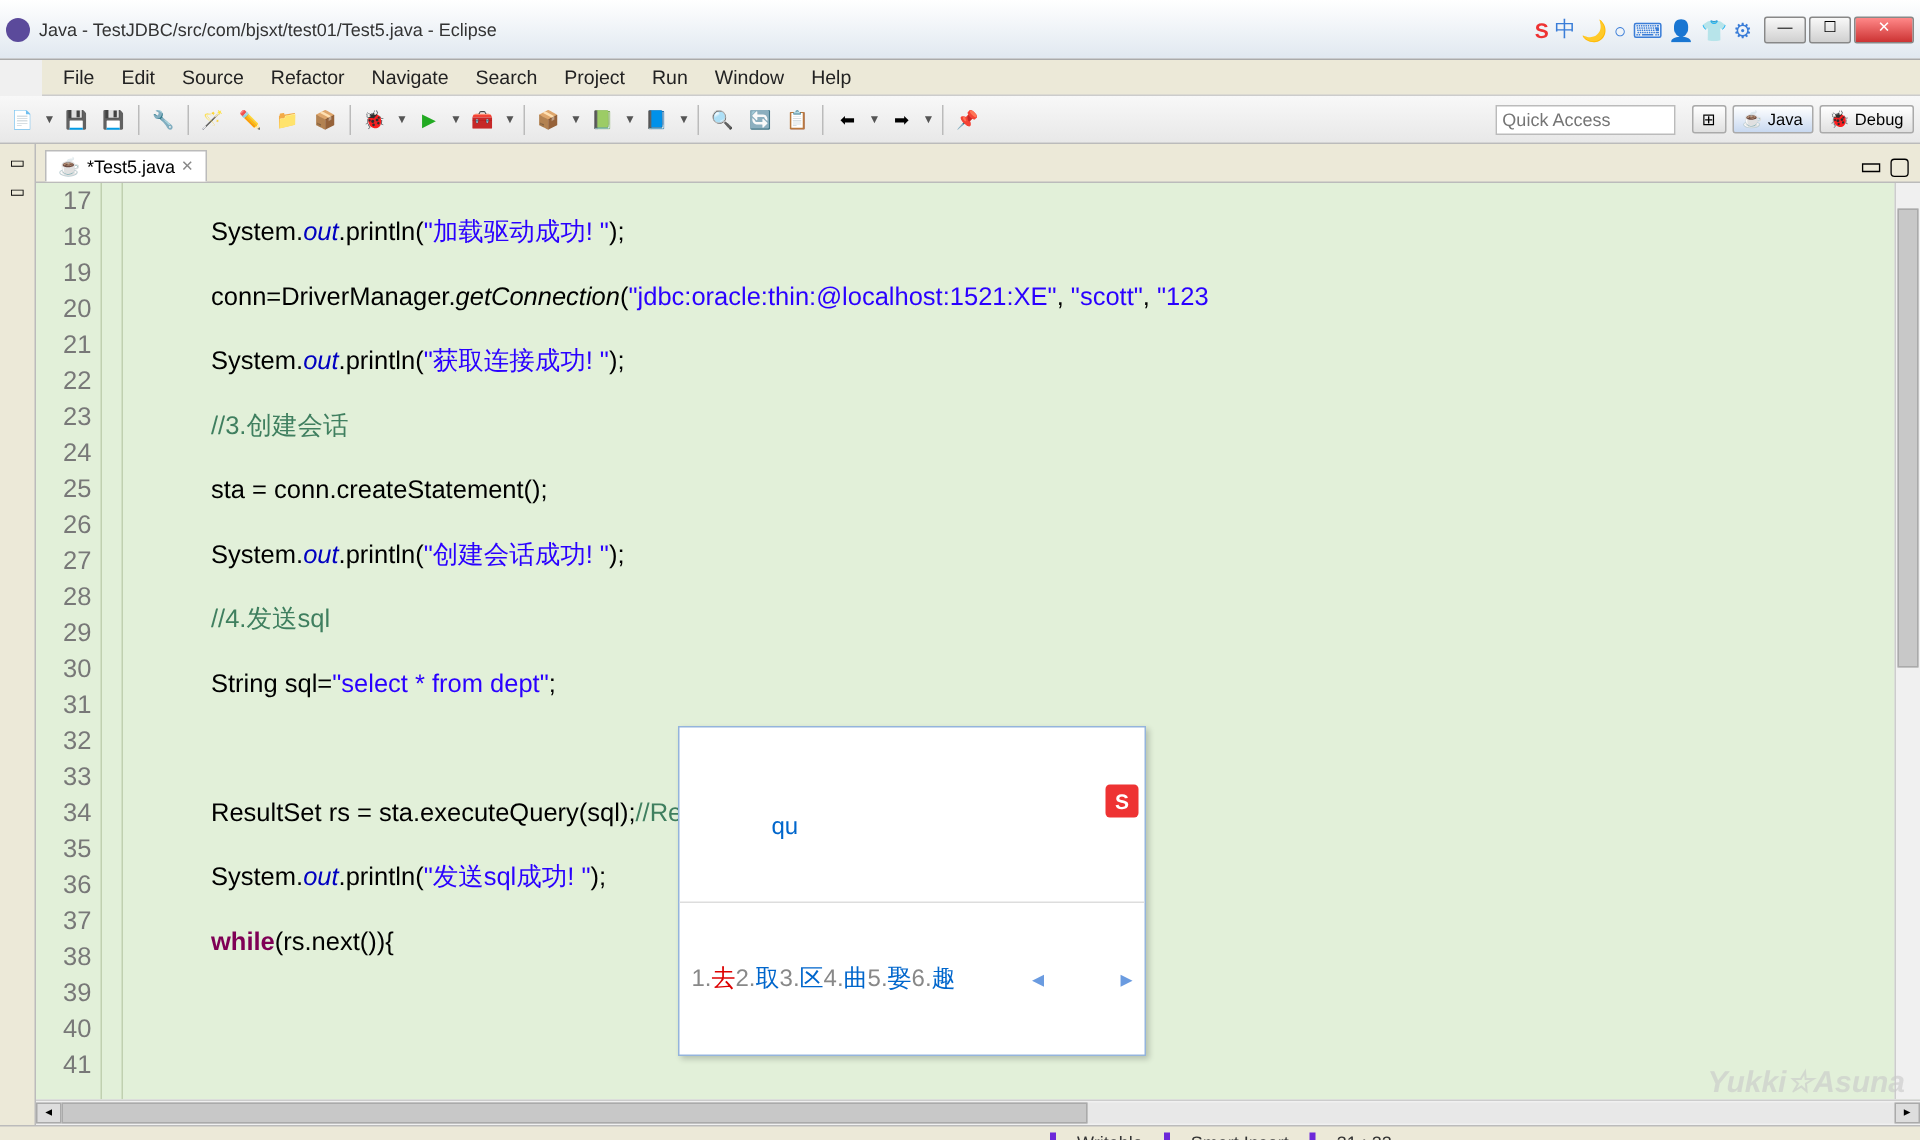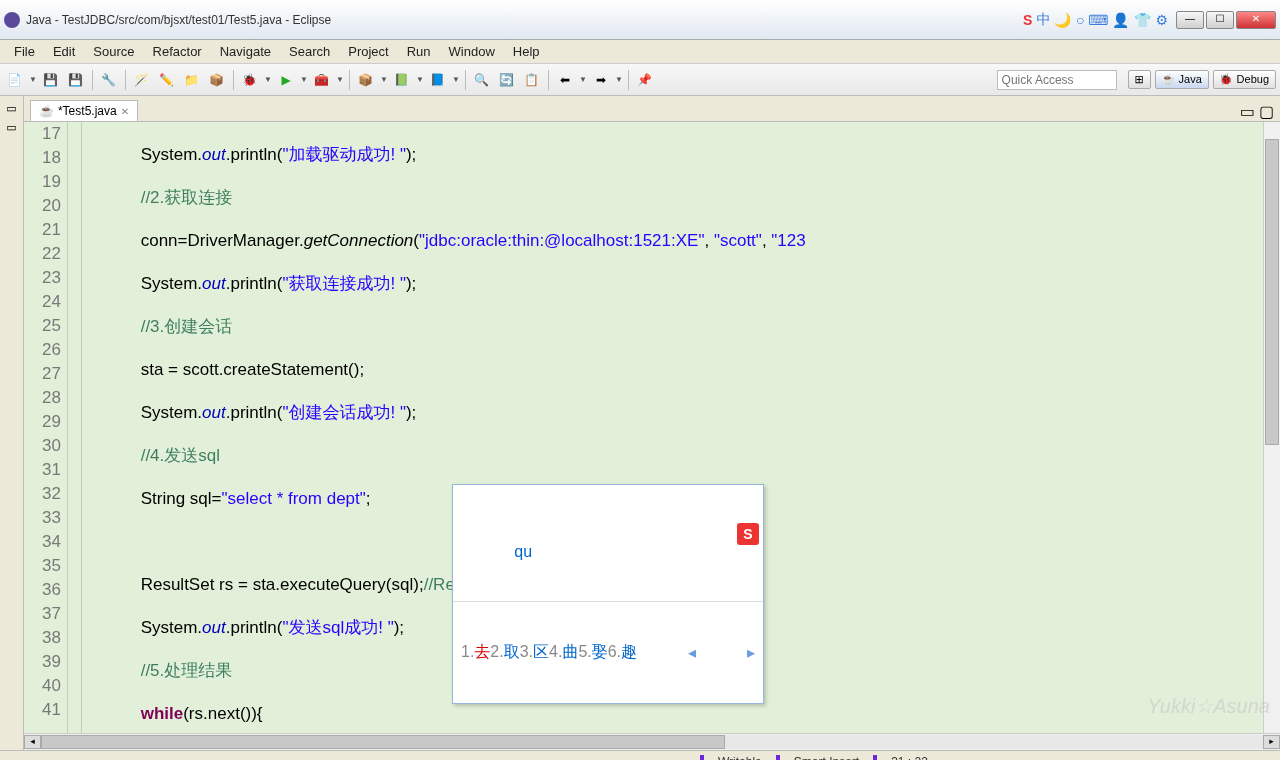--- a/index.html
+++ b/index.html
@@ -6,21 +6,21 @@
 body { background: #f0f0f0; overflow: hidden; width: 1280px; height: 760px; }
 .titlebar { height: 40px; background: linear-gradient(#fff, #e0e8f0); display: flex; align-items: center; padding: 0 4px; border-bottom: 1px solid #aaa; }
 .titlebar-icon { width: 16px; height: 16px; background: #5b4a9b; border-radius: 50%; margin-right: 6px; }
 .titlebar-text { font-size: 12px; color: #333; flex: 1; }
 .titlebar-tray { display: flex; gap: 4px; align-items: center; }
 .tray-item { font-size: 14px; color: #3a7dd8; }
 .tray-item.red { color: #e33; font-weight: bold; }
 .win-btns { display: flex; gap: 2px; margin-left: 8px; }
 .win-btn { width: 28px; height: 18px; background: linear-gradient(#f8f8f8,#d0d0d0); border: 1px solid #888; border-radius: 2px; font-size: 10px; text-align: center; line-height: 14px; }
 .win-btn.close { background: linear-gradient(#f88,#c33); color: #fff; width: 40px; }
-.menubar { height: 24px; background: #ece9d8; display: flex; align-items: center; padding: 0 6px; gap: 2px; border-bottom: 1px solid #ccc; }
+.menubar { height: 24px; background: #ece9d8; display: flex; align-items: center; padding: 0 6px; gap: 2px; border-bottom: 1px solid #ccc; margin-left: 28px; }
 .menu-item { padding: 2px 8px; font-size: 13px; color: #222; }
 .toolbar { height: 32px; background: linear-gradient(#f8f8f8,#e8e8e8); display: flex; align-items: center; padding: 0 4px; gap: 3px; border-bottom: 1px solid #bbb; }
 .tb-btn { width: 22px; height: 22px; border: 1px solid transparent; display: flex; align-items: center; justify-content: center; font-size: 12px; }
 .tb-sep { width: 1px; height: 20px; background: #bbb; margin: 0 2px; }
 .tb-dd { width: 8px; font-size: 8px; color: #555; }
 .quick-access { margin-left: auto; width: 120px; height: 20px; border: 1px solid #bbb; padding: 0 4px; font-size: 12px; color: #999; background: #fff; }
 .perspective { display: flex; gap: 4px; margin-left: 8px; }
 .persp-btn { padding: 2px 6px; border: 1px solid #aaa; background: linear-gradient(#fff,#e0e0e0); font-size: 11px; border-radius: 2px; }
 .persp-btn.active { background: linear-gradient(#fff,#c8d8f0); }
 .work { display: flex; height: calc(760px - 28px - 24px - 32px - 22px); }
@@ -52,21 +52,21 @@
 .ime-arrow { margin-left: auto; color: #6a9be0; }
 .hscroll { height: 17px; background: #f0f0f0; border-top: 1px solid #ccc; display: flex; align-items: center; position: relative; }
 .hscroll-track { flex: 1; height: 14px; background: #e8e8e8; margin: 0 17px; position: relative; }
 .hscroll-thumb { position: absolute; left: 0; width: 56%; height: 100%; background: #c8c8c8; border: 1px solid #aaa; }
 .hscroll-btn { width: 17px; height: 14px; background: #ddd; border: 1px solid #aaa; font-size: 9px; text-align: center; position: absolute; }
 .vscroll { width: 17px; background: #f0f0f0; border-left: 1px solid #ccc; position: relative; }
 .vscroll-thumb { position: absolute; top: 17px; width: 14px; left: 1px; height: 50%; background: #c8c8c8; border: 1px solid #aaa; }
 .statusbar { height: 22px; background: #ece9d8; border-top: 1px solid #bbb; display: flex; align-items: center; font-size: 12px; color: #333; }
 .status-sect { padding: 0 14px; border-left: 4px solid #6d28d9; }
 .status-spacer { width: 700px; }
-.watermark { position: absolute; right: 10px; bottom: 42px; font-size: 20px; color: rgba(200,200,200,.6); font-style: italic; pointer-events: none; font-weight: normal; }
+.watermark { position: absolute; right: 10px; bottom: 26px; font-size: 20px; color: rgba(200,200,200,.6); font-style: italic; pointer-events: none; font-weight: bold; }
 </style>
 </head>
 <body>
 
 <div class="titlebar">
   <div class="titlebar-icon"></div>
   <div class="titlebar-text">Java - TestJDBC/src/com/bjsxt/test01/Test5.java - Eclipse</div>
   <div class="titlebar-tray">
     <span class="tray-item red">S</span>
     <span class="tray-item">中</span>
@@ -183,32 +183,30 @@
           <div>36</div>
           <div>37</div>
           <div>38</div>
           <div>39</div>
           <div>40</div>
           <div>41</div>
       </div>
       <div class="gutter2"></div>
       <div class="code">
 <div class="line"><span>            System.</span><span class="field">out</span><span>.println(</span><span class="str">"加载驱动成功! "</span><span>);</span></div>
-<div class="line"><span class="cmt">            //2.获取连接</span></div>
 <div class="line"><span>            conn=DriverManager.</span><span class="method">getConnection</span><span>(</span><span class="str">"jdbc:oracle:thin:@localhost:1521:XE"</span><span>, </span><span class="str">"scott"</span><span>, </span><span class="str">"123</span></div>
 <div class="line"><span>            System.</span><span class="field">out</span><span>.println(</span><span class="str">"获取连接成功! "</span><span>);</span></div>
 <div class="line"><span class="cmt">            //3.创建会话</span></div>
-<div class="line"><span>            sta = scott.createStatement();</span></div>
+<div class="line"><span>            sta = conn.createStatement();</span></div>
 <div class="line"><span>            System.</span><span class="field">out</span><span>.println(</span><span class="str">"创建会话成功! "</span><span>);</span></div>
 <div class="line"><span class="cmt">            //4.发送sql</span></div>
 <div class="line"><span>            String sql=</span><span class="str">"select * from dept"</span><span>;</span></div>
 <div class="line"><span></span></div>
 <div class="line"><span>            ResultSet rs = sta.executeQuery(sql);</span><span class="cmt">//ResultSet结果集</span></div>
 <div class="line"><span>            System.</span><span class="field">out</span><span>.println(</span><span class="str">"发送sql成功! "</span><span>);</span></div>
-<div class="line"><span class="cmt">            //5.处理结果</span></div>
 <div class="line"><span>            </span><span class="kw">while</span><span>(rs.next()){</span></div>
 
 
 
 
 
 
 
 
 

